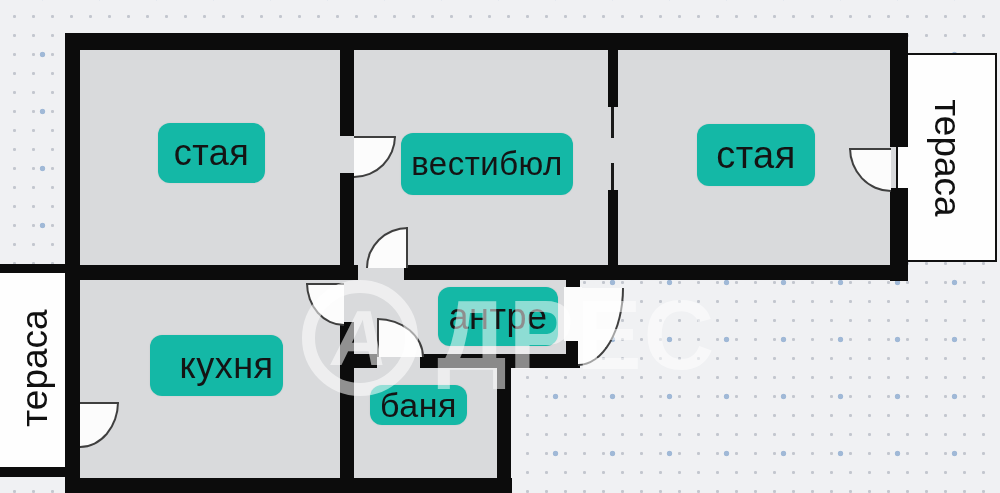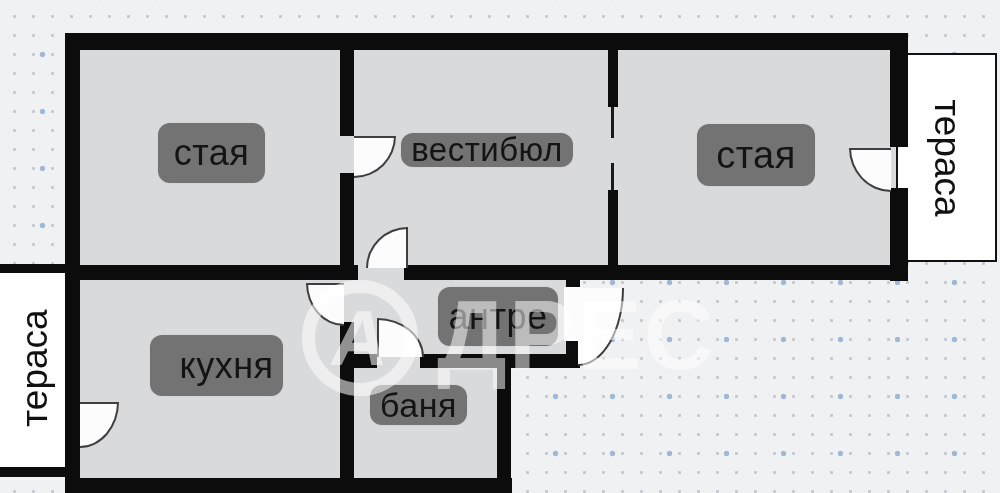--- a/index.html
+++ b/index.html
@@ -11,21 +11,21 @@
       radial-gradient(circle, rgba(146,175,210,0.85) 2.4px, transparent 3.1px),
       radial-gradient(circle, rgba(158,164,176,0.55) 1.25px, transparent 1.8px);
     background-size:57px 57px, 19px 19px;
     background-position:14px 26px, 5px 7px;
   }
   .room{position:absolute;background:#d9dadc;}
   .wall{position:absolute;background:#0c0c0c;}
   .thinline{position:absolute;background:#1a1a1a;}
   .terrace{position:absolute;background:#fefefe;}
   .label{
-    position:absolute;background:#737373;border-radius:12px;
+    position:absolute;background:#14b8a6;border-radius:12px;
     display:flex;align-items:center;justify-content:center;
     color:#141414;letter-spacing:0.5px;
     box-shadow:0 0 2px rgba(0,0,0,0.08);
   }
   .vlabel{
     position:absolute;display:flex;align-items:center;justify-content:center;
     color:#111;background:transparent;
   }
   .door{position:absolute;background:#fcfcfc;}
   .wm{position:absolute;color:rgba(255,255,255,0.55);pointer-events:none;font-weight:bold;}
@@ -70,21 +70,21 @@
 <div class="door" style="left:306px;top:283px;width:36px;height:39px;border-left:2px solid #3f3f3f;border-bottom:2px solid #3f3f3f;border-top:2px solid #3f3f3f;border-radius:0 0 0 100%;"></div>
 <div class="door" style="left:377px;top:318px;width:43px;height:37px;border-top:2px solid #3f3f3f;border-right:2px solid #3f3f3f;border-left:2px solid #3f3f3f;border-radius:0 100% 0 0;"></div>
 <div class="door" style="left:564px;top:287px;width:18px;height:54px;"></div>
 <div class="door" style="left:578px;top:288px;width:44px;height:76px;border-right:2px solid #3f3f3f;border-bottom:2px solid #3f3f3f;border-radius:0 0 100% 0;"></div>
 <div class="door" style="left:80px;top:402px;width:37px;height:42px;border-right:2px solid #3f3f3f;border-bottom:2px solid #3f3f3f;border-top:2px solid #3f3f3f;border-radius:0 0 100% 0;"></div>
 <div class="door" style="left:849px;top:148px;width:40px;height:40px;border-left:2px solid #3f3f3f;border-bottom:2px solid #3f3f3f;border-top:2px solid #3f3f3f;border-radius:0 0 0 100%;"></div>
 
 <div class="label" style="left:158px;top:123px;width:107px;height:60px;font-size:36px;">
   <span>стая</span>
 </div>
-<div class="label" style="left:401px;top:133px;width:172px;height:34px;font-size:33px;">
+<div class="label" style="left:401px;top:133px;width:172px;height:62px;font-size:33px;">
   <span>вестибюл</span>
 </div>
 <div class="label" style="left:697px;top:124px;width:118px;height:62px;font-size:38px;">
   <span>стая</span>
 </div>
 <div class="label" style="left:150px;top:335px;width:113px;height:61px;font-size:36px;padding-left:20px;">
   <span>кухня</span>
 </div>
 <div class="label" style="left:438px;top:287px;width:120px;height:59px;font-size:36px;">
   <span>антре</span>

